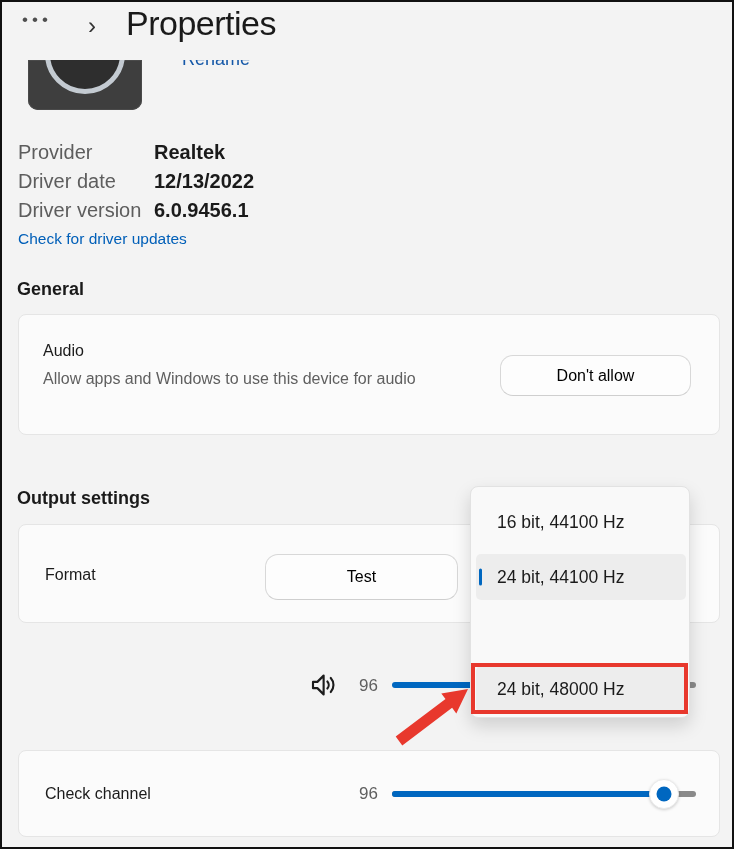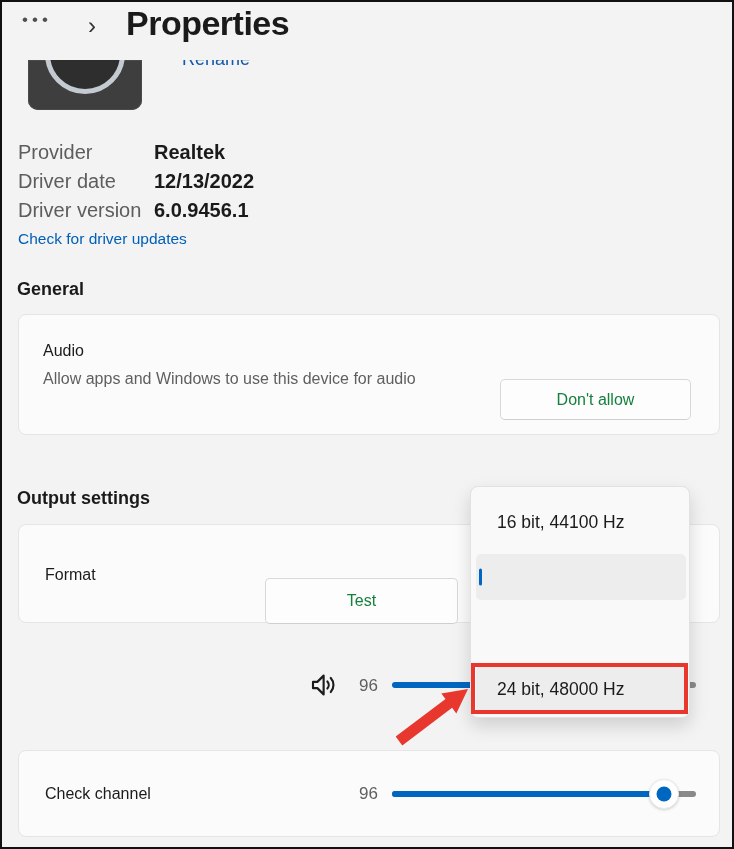--- a/index.html
+++ b/index.html
@@ -8,21 +8,21 @@
   #screen {
     position: relative; width: 734px; height: 849px;
     background: #f3f3f3; border: 2px solid #111; overflow: hidden;
   }
   
   .ellipsis-btn { position: absolute; left: 20px; top: 8px; color: #4f4f4f;
     font-size: 17px; letter-spacing: 4px; cursor: pointer; }
   .crumb-chevron { position: absolute; left: 86px; top: 10px; color: #333;
     font-size: 24px; font-weight: 400; }
   .page-title { position: absolute; left: 124px; top: 2px; color: #1a1a1a;
-    font-size: 34px; font-weight: 700; letter-spacing: -0.5px; }
+    font-size: 34px; font-weight: 400; letter-spacing: -0.5px; }
   
   .device-img { position: absolute; left: 26px; top: 58px; width: 114px; height: 50px;
     background: #3e3e3e; border-radius: 0 0 10px 10px; overflow: hidden; box-shadow: inset 0 0 0 1px #4a4a4a; }
   .device-img .cone { position: absolute; left: 17px; top: -46px; width: 80px; height: 80px;
     border-radius: 50%; background: #2e2e2e; border: 5px solid #c3cad1; }
   .rename-clip { position: absolute; left: 180px; top: 58px; height: 23px; overflow: hidden; }
   .rename-clip a { display: block; margin-top: -11px; color: #1558a8; font-size: 18px;
     text-decoration: none; }
   
   .info-row { position: absolute; left: 16px; font-size: 20px; }
@@ -32,21 +32,21 @@
     text-decoration: none; cursor: pointer; }
   
   .section-heading { position: absolute; left: 15px; color: #1a1a1a;
     font-size: 18px; font-weight: 700; }
   
   .card { position: absolute; left: 16px; width: 702px; background: #fbfbfb;
     border: 1px solid #e5e5e5; border-radius: 8px; }
   .card-title { color: #1b1b1b; font-size: 16px; }
   .card-desc { color: #5f5f5f; font-size: 16px; line-height: 20px; }
   .btn { background: #fdfdfd; border: 1px solid #d8d8d8; border-bottom-color: #cfcfcf;
-    border-radius: 5px; font-size: 16px; color: #15803d; font-family: inherit; cursor: pointer; margin-top: 24px; }
+    border-radius: 13px; font-size: 16px; color: #000000; font-family: inherit; cursor: pointer; }
   
   .slider-value { position: absolute; color: #5f5f5f; font-size: 17px; }
   .track { position: absolute; height: 6px; border-radius: 3px; }
   .track.gray { background: #8a8a8a; }
   .track.blue { background: #0067c0; }
   .slider-handle { position: absolute; width: 30px; height: 30px; border-radius: 50%;
     background: #ffffff; border: 1px solid #ebebeb; box-shadow: 0 1px 3px rgba(0,0,0,.18); cursor: pointer; }
   .slider-handle .inner { position: absolute; left: 50%; top: 50%; width: 15px; height: 15px;
     transform: translate(-50%,-50%); border-radius: 50%; background: #0067c0; }
   .vol-icon { position: absolute; left: 306px; top: 668px; width: 30px; height: 30px; }
@@ -122,20 +122,21 @@
   <div class="track gray" style="left:390px; top:789px; width:304px"></div>
   <div class="track blue" style="left:390px; top:789px; width:272px"></div>
   <div class="slider-handle" style="left:647px; top:777px">
     <div class="inner"></div>
   </div>
 
   <div class="flyout">
     <div class="flyout-item" style="top:12px">16 bit, 44100 Hz</div>
     <div class="flyout-item selected" style="top:67px">
       <span class="accent-pill"></span>
+      <span>24 bit, 44100 Hz</span>
     </div>
     <div class="flyout-item highlighted" style="top:179px">24 bit, 48000 Hz</div>
   </div>
 
   <div class="anno-rect"></div>
   <svg class="anno-arrow" width="95" height="75" viewBox="0 0 95 75">
     <path d="M 8.7,56.6 L 58.5,19.0 L 54.3,13.4 L 81,9 L 69.3,33.4 L 65.1,27.8 L 15.3,65.4 Z" fill="#e8382d"></path>
   </svg>
 
 </div>

